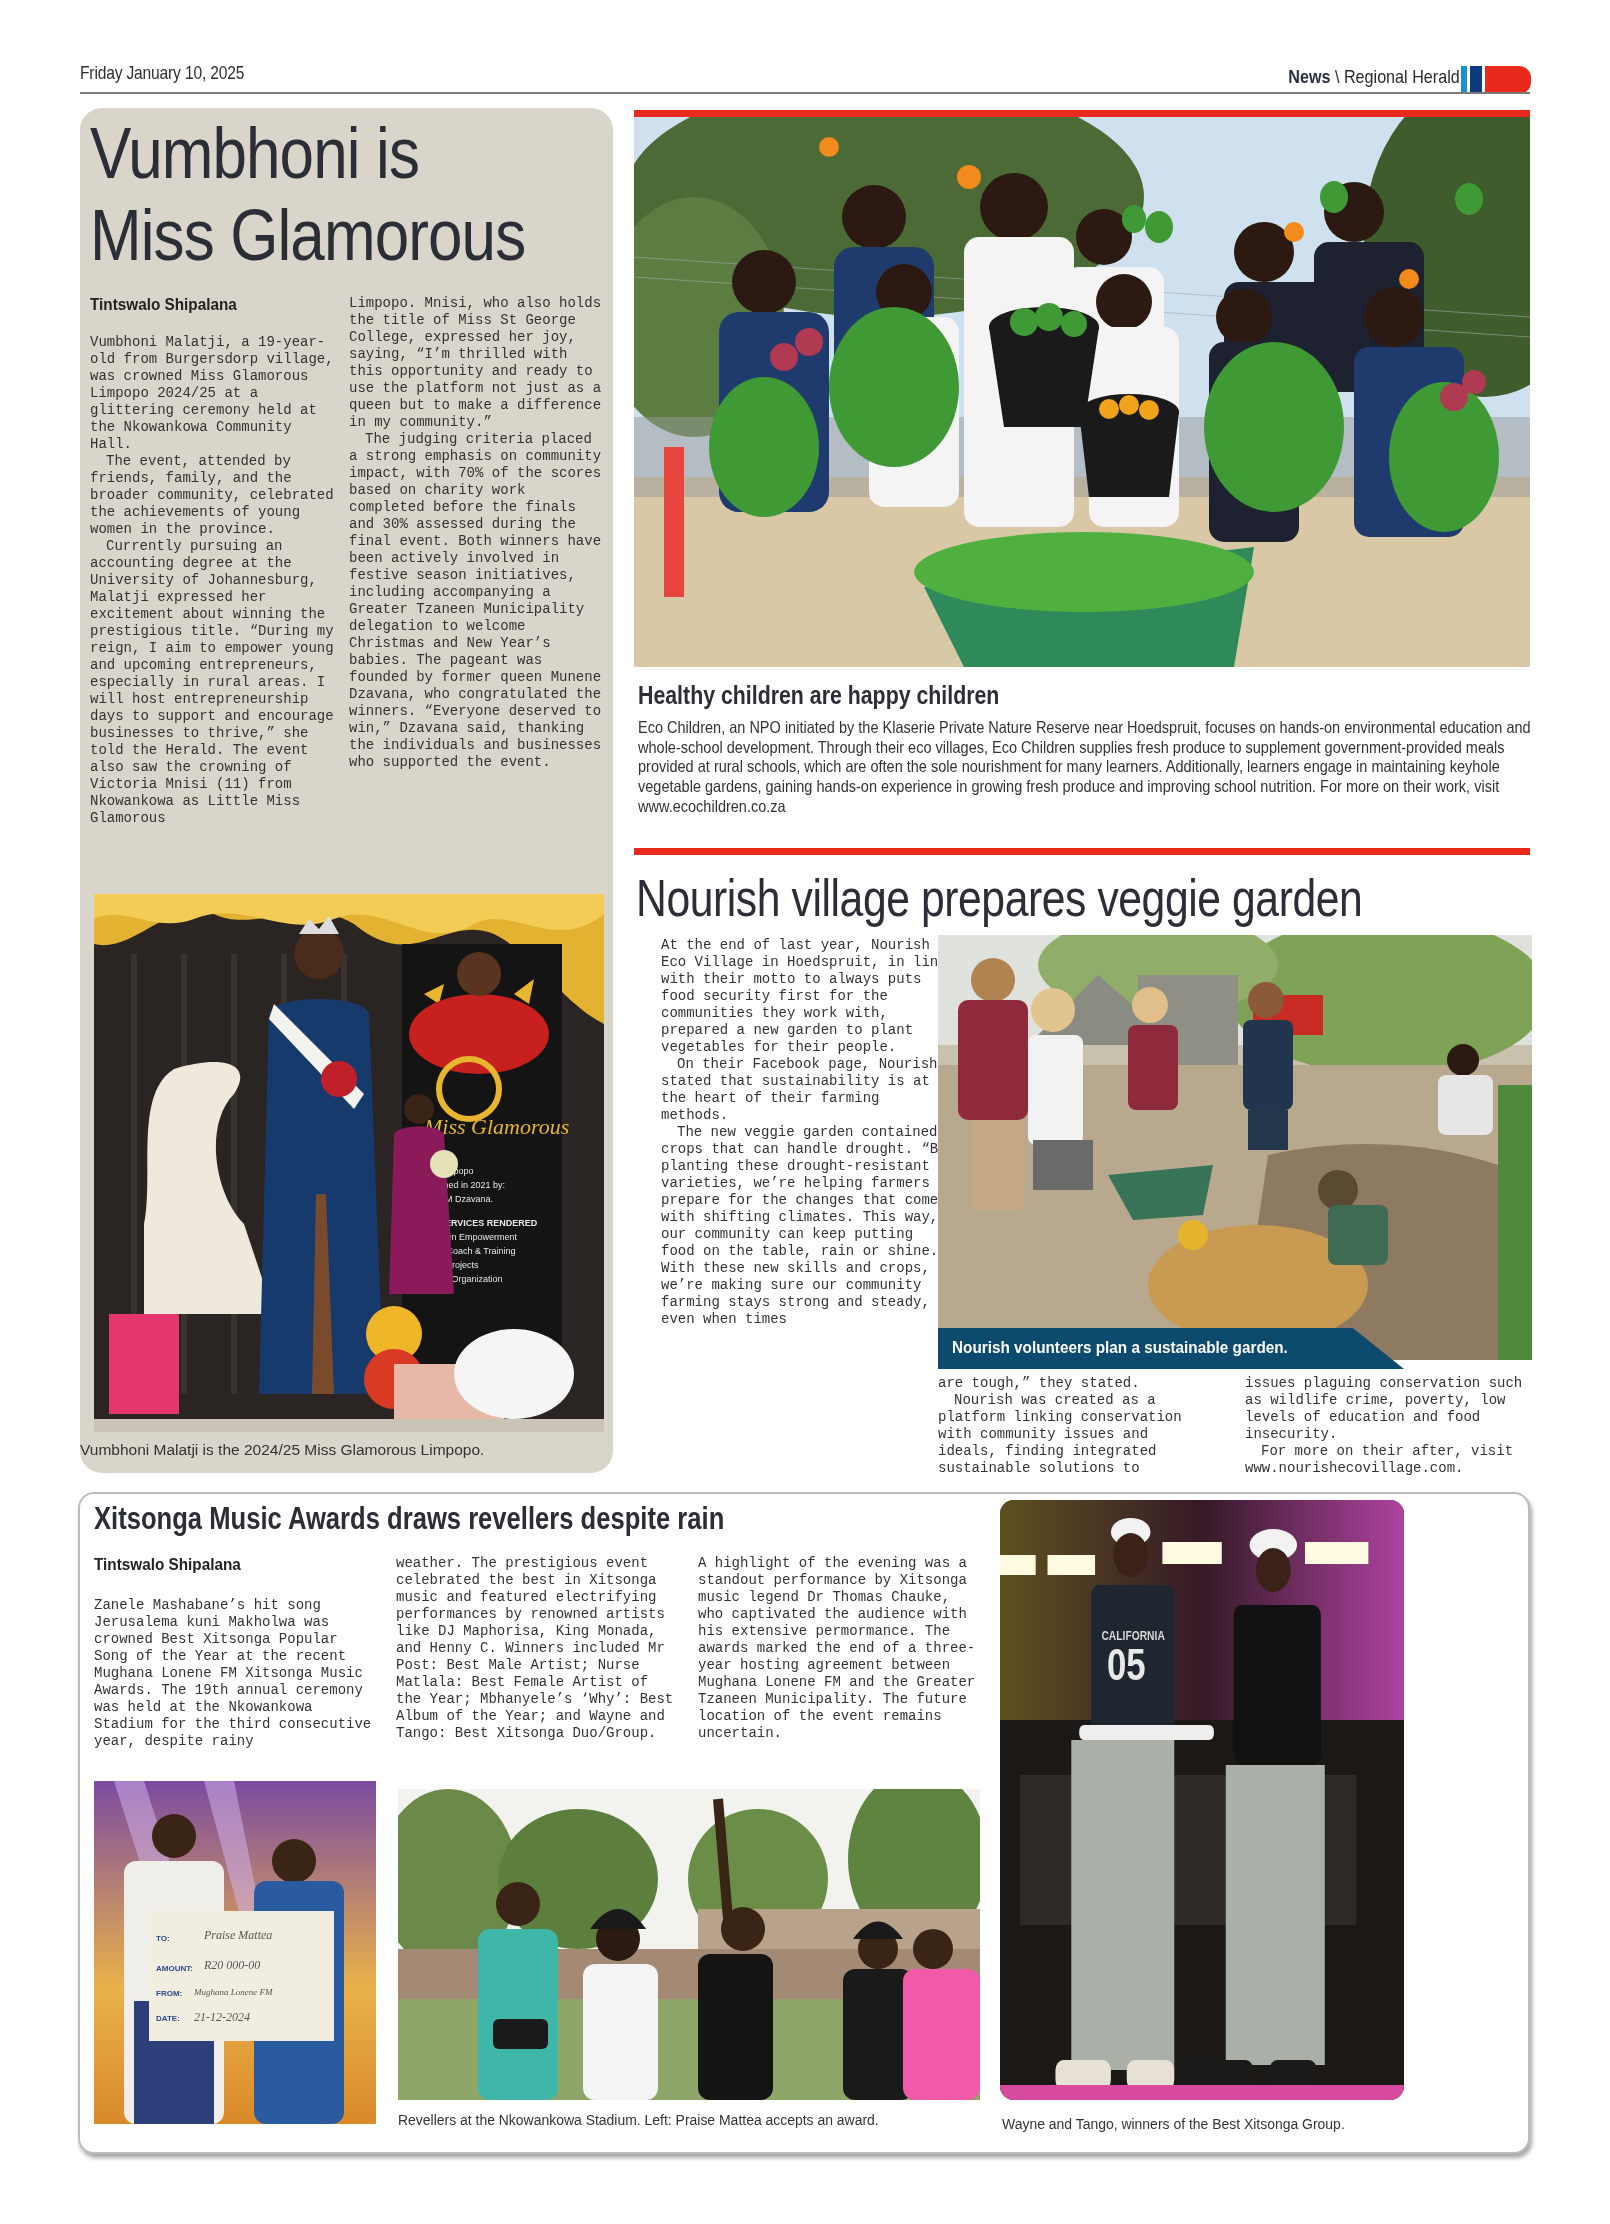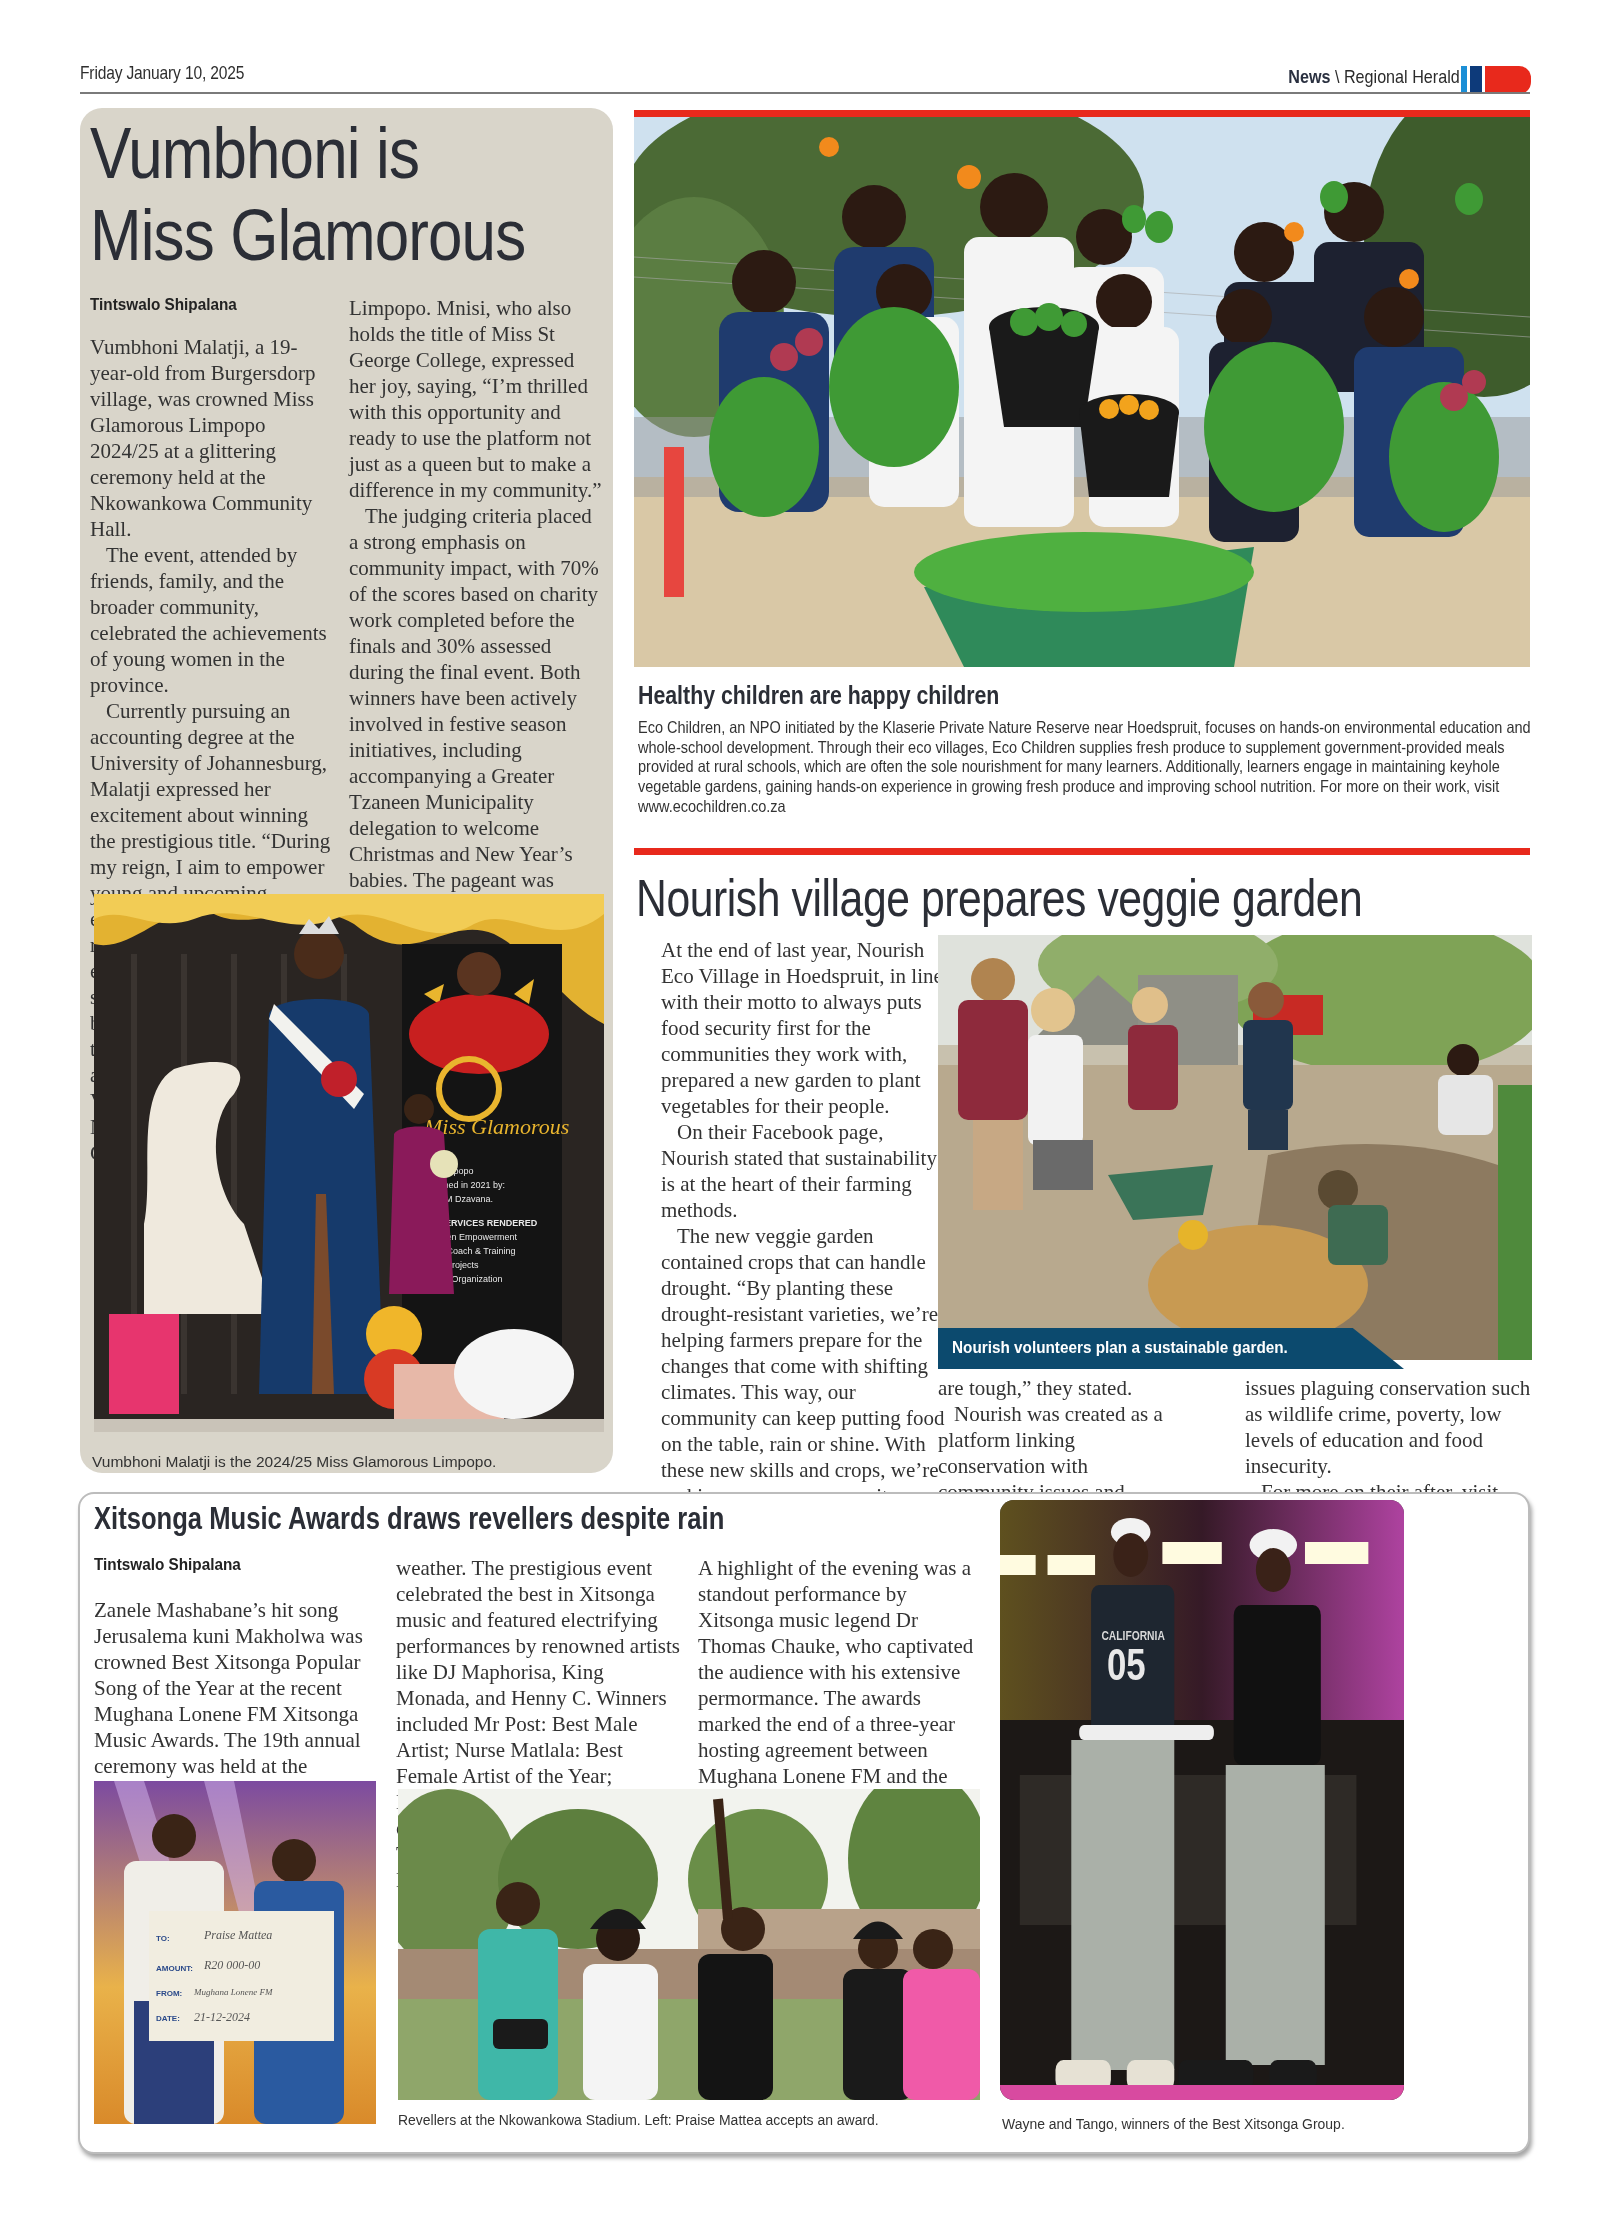--- a/index.html
+++ b/index.html
@@ -15,21 +15,21 @@
   .hdr-right b { font-weight: 700; color: #2a3040; }
   .hdr-logo { left: 1461px; top: 66px; width: 70px; height: 28px; }
   .hdr-logo .b1 { position: absolute; left: 0; top: 0; width: 6px; height: 28px; background: #1c8fd6; }
   .hdr-logo .b2 { position: absolute; left: 9px; top: 0; width: 12px; height: 28px; background: #0d3a7a; }
   .hdr-logo .b3 { position: absolute; left: 24px; top: 0; width: 46px; height: 28px; background: #e8291c; border-radius: 0 12px 12px 0; }
 
   
   .panel-left { left: 80px; top: 108px; width: 533px; height: 1365px; background: #d9d5ca; border-radius: 22px; }
   .miss-title { left: 90px; top: 112px; width: 520px; font-family: "Liberation Sans", sans-serif; font-size: 72px; line-height: 82px; color: #2b2e36; transform: scaleX(0.86); transform-origin: left; letter-spacing: -1px; }
   .byline { font-family: "Liberation Sans", sans-serif; font-weight: 700; font-size: 17px; color: #222; transform: scaleX(0.9); transform-origin: left; }
-  .body-text { font-size: 21px; line-height: 26px; color: #333; }
+  .body-text { font-size: 14px; line-height: 17px; color: #333; font-family: Liberation Mono, monospace; }
   .body-text p { text-indent: 0; }
   .body-text p.ind { text-indent: 16px; }
   .col { position: absolute; }
 
   .img-box { position: absolute; overflow: hidden; }
   .caption-sans { font-family: "Liberation Sans", sans-serif; font-size: 15.5px; color: #333; line-height: 19px; }
 
   
   .red-rule { background: #e8291c; position: absolute; }
   .healthy-h { left: 638px; top: 680px; font-family: "Liberation Sans", sans-serif; font-weight: 700; font-size: 26px; color: #2b2e36; transform: scaleX(0.82); transform-origin: left; white-space: nowrap; }
@@ -127,21 +127,21 @@
     <circle cx="350" cy="270" r="14" fill="#e6e2b8"></circle>
 
     <circle cx="300" cy="440" r="28" fill="#f0b62a"></circle>
     <circle cx="300" cy="485" r="30" fill="#d83a24"></circle>
     <rect x="300" y="470" width="110" height="60" fill="#e7b8a8"></rect>
     <ellipse cx="420" cy="480" rx="60" ry="45" fill="#f5f5f5"></ellipse>
     <rect x="15" y="420" width="70" height="100" fill="#e7356e"></rect>
     <rect x="0" y="525" width="510" height="13" fill="#c9c3b8"></rect>
   </svg>
 </div>
-<div class="abs caption-sans" style="left:92px; top:1440px; width:510px;margin-top:12px;">Vumbhoni Malatji is the 2024/25 Miss Glamorous Limpopo.</div>
+<div class="abs caption-sans" style="left:80px; top:1440px; width:510px;">Vumbhoni Malatji is the 2024/25 Miss Glamorous Limpopo.</div>
 
 <div class="red-rule" style="left:634px; top:110px; width:896px; height:7px;"></div>
 <div class="img-box" style="left:634px; top:117px; width:896px; height:550px;">
   <svg class="ph" viewBox="0 0 896 550" preserveAspectRatio="none">
     <rect width="896" height="550" fill="#cfe1ef"></rect>
     <ellipse cx="250" cy="80" rx="260" ry="120" fill="#4b6a35"></ellipse>
     <ellipse cx="850" cy="120" rx="120" ry="160" fill="#3e5c2c"></ellipse>
     <ellipse cx="60" cy="200" rx="90" ry="120" fill="#5b7d42"></ellipse>
 
     <g stroke="#a8a8a8" stroke-width="1" opacity="0.6">

